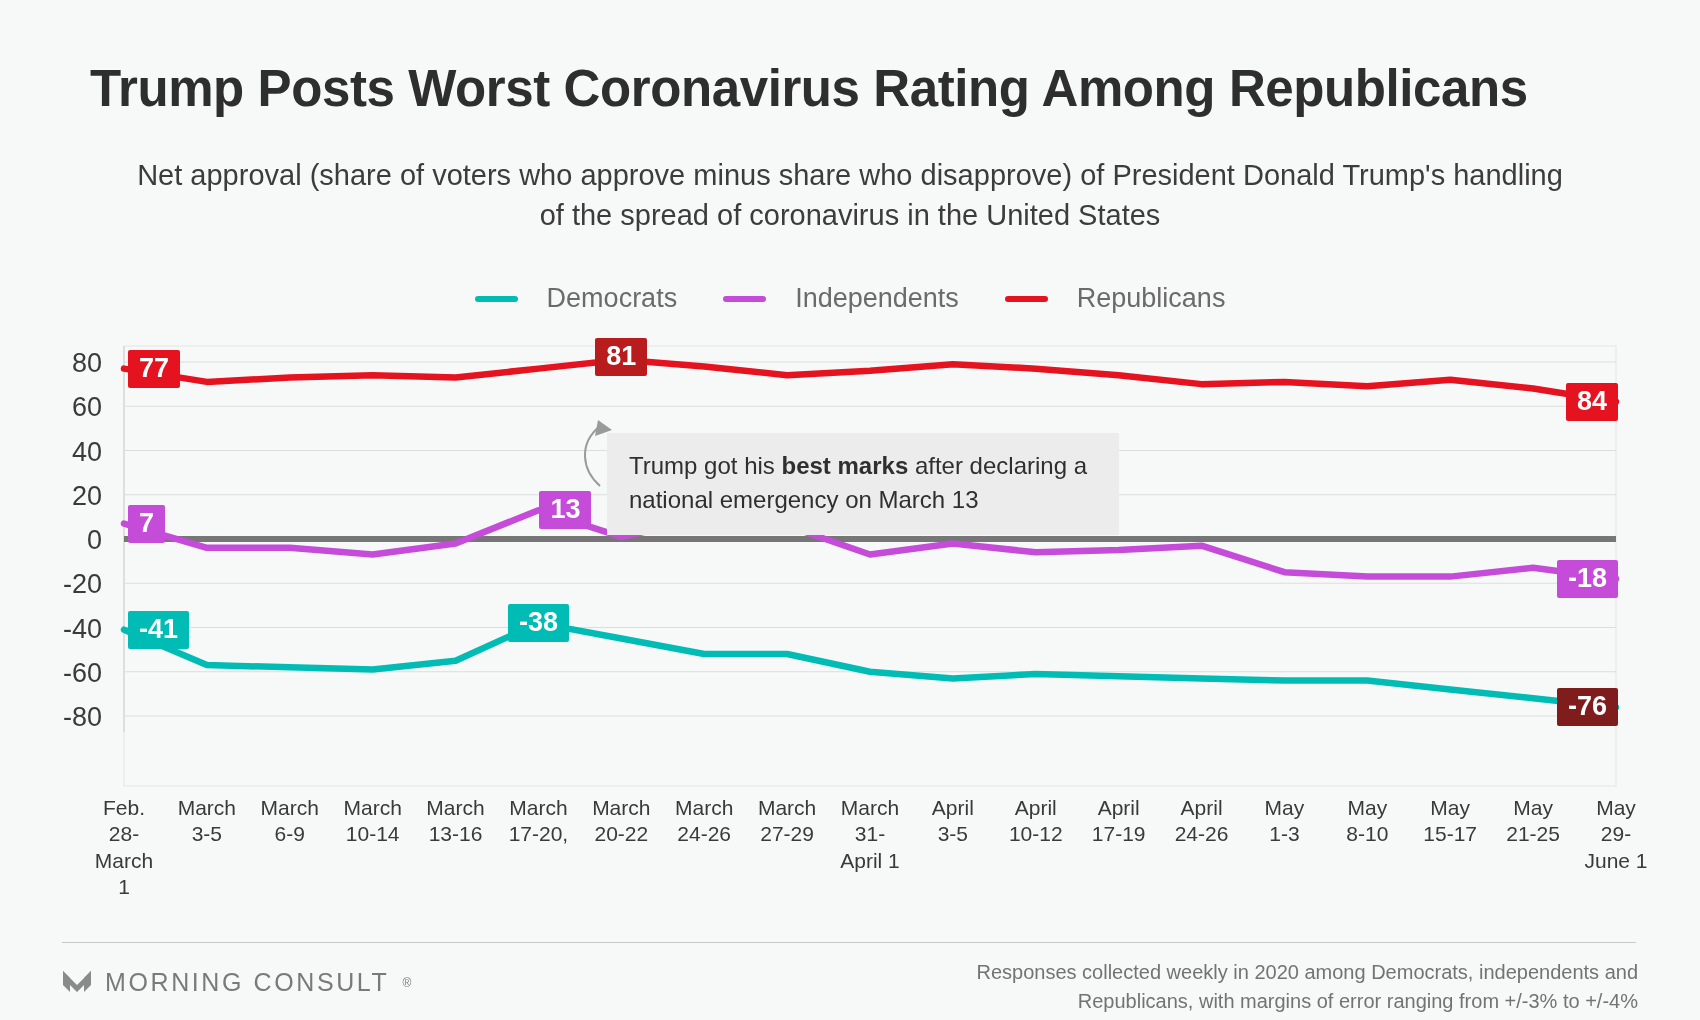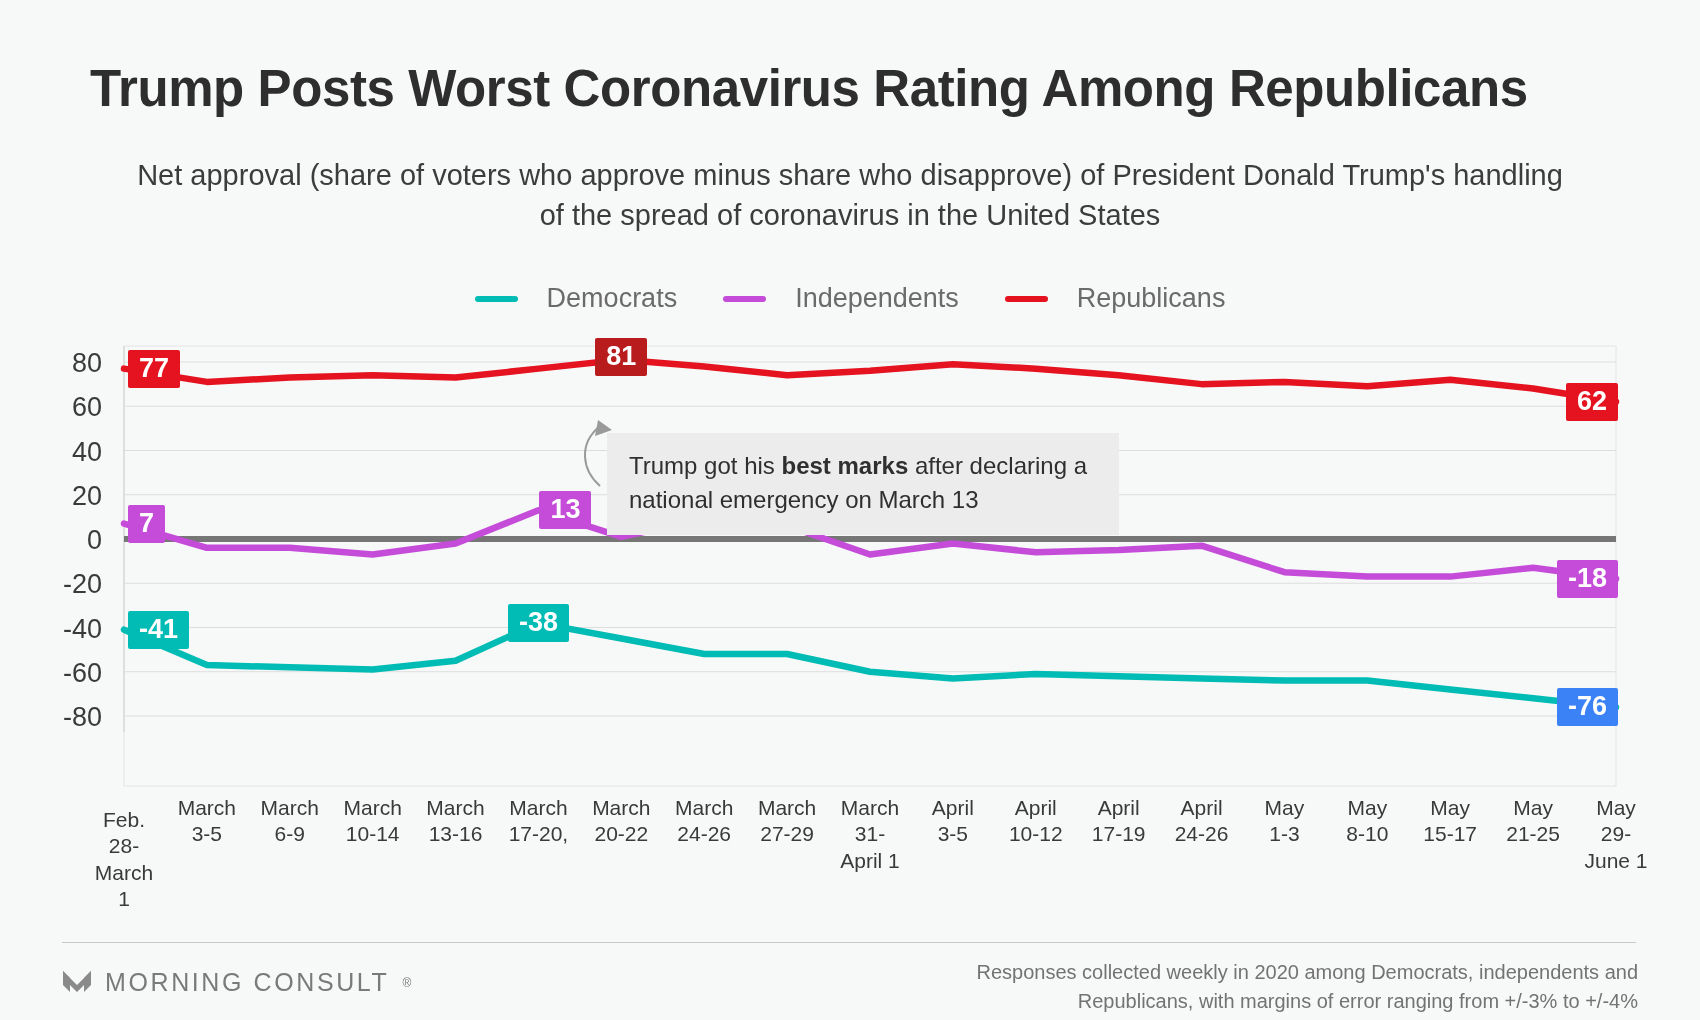--- a/index.html
+++ b/index.html
@@ -120,21 +120,21 @@
         <line x1="124" x2="1616" y1="539" y2="539" stroke="#767676" stroke-width="6"></line>
         <polyline points="124.00,629.71 206.89,665.11 289.78,667.33 372.67,669.54 455.56,660.69 538.44,623.08 621.33,638.56 704.22,654.05 787.11,654.05 870.00,671.75 952.89,678.39 1035.78,673.96 1118.67,676.17 1201.56,678.39 1284.44,680.60 1367.33,680.60 1450.22,689.45 1533.11,698.30 1616.00,707.15" fill="none" stroke="#00BCB4" stroke-width="6.5" stroke-linejoin="round" stroke-linecap="round"></polyline>
         <polyline points="124.00,523.51 206.89,547.85 289.78,547.85 372.67,554.49 455.56,543.42 538.44,510.24 621.33,536.79 704.22,519.09 787.11,525.73 870.00,554.49 952.89,543.42 1035.78,552.27 1118.67,550.06 1201.56,545.64 1284.44,572.19 1367.33,576.61 1450.22,576.61 1533.11,567.76 1616.00,578.83" fill="none" stroke="#C44CD9" stroke-width="6.5" stroke-linejoin="round" stroke-linecap="round"></polyline>
         <polyline points="124.00,368.64 206.89,381.91 289.78,377.49 372.67,375.27 455.56,377.49 538.44,368.64 621.33,359.79 704.22,366.43 787.11,375.27 870.00,370.85 952.89,364.21 1035.78,368.64 1118.67,375.27 1201.56,384.13 1284.44,381.91 1367.33,386.34 1450.22,379.70 1533.11,388.55 1616.00,401.82" fill="none" stroke="#E4131F" stroke-width="6.5" stroke-linejoin="round" stroke-linecap="round"></polyline>
         <path d="M 600 486 C 582 470 578 444 600 426" fill="none" stroke="#9a9a9a" stroke-width="2"></path>
         <path d="M 598 420 L 612 430 L 595 436 Z" fill="#9a9a9a"></path>
       </svg>
   </div>
 
   <div class="xlabels" id="xlabels">
-      <div class="xlab" style="left: 82.5556px; width: 82.8889px; margin-top: 12px;">Feb.
+      <div class="xlab" style="left: 82.5556px; width: 82.8889px;">Feb.
 28-
 March
 1</div>
       <div class="xlab" style="left: 165.444px; width: 82.8889px;">March
 3-5</div>
       <div class="xlab" style="left: 248.333px; width: 82.8889px;">March
 6-9</div>
       <div class="xlab" style="left: 331.222px; width: 82.8889px;">March
 10-14</div>
       <div class="xlab" style="left: 414.111px; width: 82.8889px;">March
@@ -167,27 +167,27 @@
       <div class="xlab" style="left: 1491.67px; width: 82.8889px;">May
 21-25</div>
       <div class="xlab" style="left: 1574.56px; width: 82.8889px;">May
 29-
 June 1</div>
     </div>
 
   <div id="callouts">
       <div class="callout" style="background: rgb(228, 19, 31); left: 128px; top: 349.637px;">77</div>
       <div class="callout" style="background: #b91c1c; left: 595.333px; top: 338px;">81</div>
-      <div class="callout" style="background: rgb(228, 19, 31); left: 1566px; top: 382.825px;">62</div>
+      <div class="callout" style="background: rgb(228, 19, 31); left: 1566px; top: 382.825px;">84</div>
       <div class="callout" style="background: rgb(196, 76, 217); left: 128px; top: 504.512px;">7</div>
       <div class="callout" style="background: rgb(196, 76, 217); left: 512.444px; top: 491.238px; margin-left: 27px;">13</div>
       <div class="callout" style="background: rgb(196, 76, 217); left: 1557px; top: 559.825px;">-18</div>
       <div class="callout" style="background: rgb(0, 188, 180); left: 128px; top: 610.712px;">-41</div>
       <div class="callout" style="background: rgb(0, 188, 180); left: 507.944px; top: 604.075px;">-38</div>
-      <div class="callout" style="background: #3b82f6; left: 1557px; top: 688.15px;">-76</div>
+      <div class="callout" style="background: #7f1d1d; left: 1557px; top: 688.15px;">-76</div>
     </div>
 
   <div class="annotation">
     <span>Trump got his </span><b>best marks</b><span> after declaring a national emergency on March 13</span>
   </div>
 
   <div class="footer-rule"></div>
 
   <div class="brand">
     <svg class="brand-mark" viewBox="0 0 30 28">

